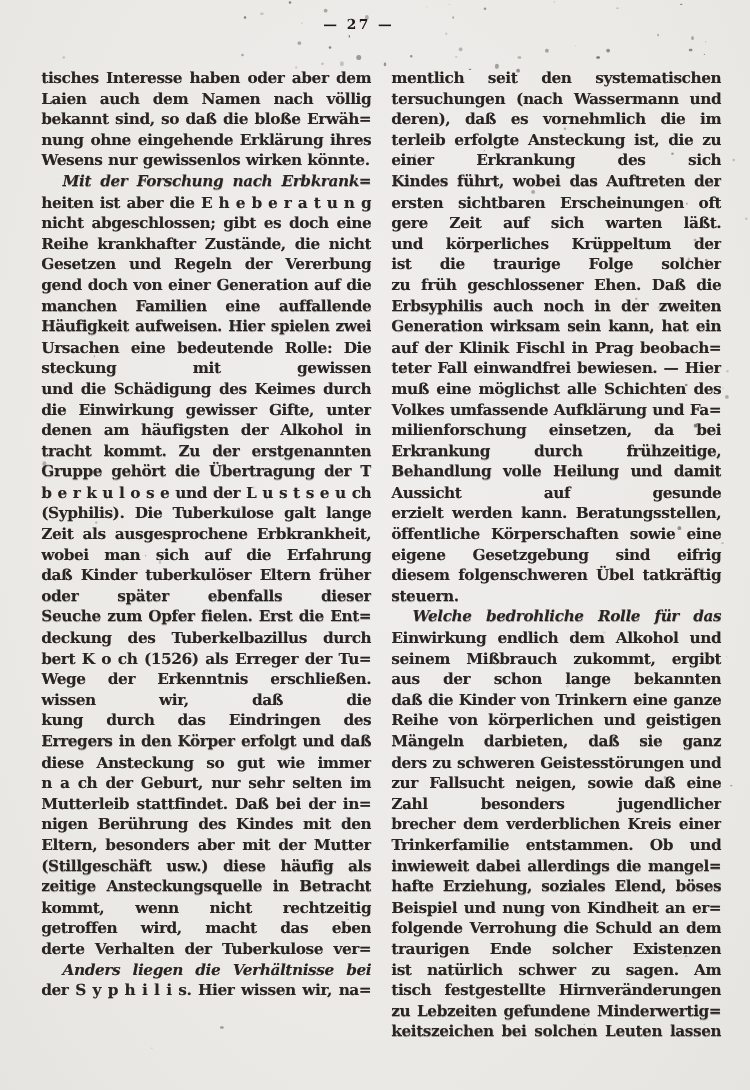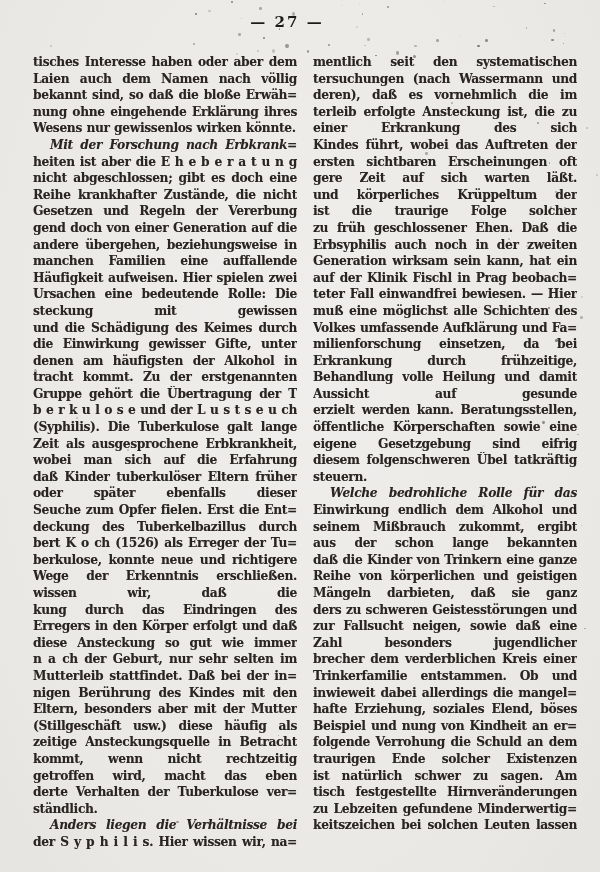--- a/index.html
+++ b/index.html
@@ -30,21 +30,21 @@
     background: #2e2a26;
     border-radius: 50%;
   }
   .page-header {
     position: absolute;
     top: 13px;
     left: 0;
     width: 574px;
     text-align: center;
     font-weight: 700;
-    font-size: 15px;
+    font-size: 11px;
     letter-spacing: 2px;
     color: #1e1a18;
     z-index: 2;
   }
   .columns {
     position: absolute;
     top: 54px;
     left: 33px;
     display: flex;
     gap: 16px;
@@ -193,55 +193,52 @@
           <div class="tline">nung ohne eingehende Erklärung ihres</div>
           <div class="tline endpara">Wesens nur gewissenlos wirken könnte.</div>
         </div>
         <div class="para">
           <div class="tline indent">Mit der Forschung nach Erbkrank=</div>
           <div class="tline">heiten ist aber die E h e b e r a t u n g</div>
           <div class="tline">nicht abgeschlossen; gibt es doch eine</div>
           <div class="tline">Reihe krankhafter Zustände, die nicht den</div>
           <div class="tline">Gesetzen und Regeln der Vererbung fol=</div>
           <div class="tline">gend doch von einer Generation auf die</div>
-          <div class="tline">andere übergehen, beziehungsweise in</div>
           <div class="tline">manchen Familien eine auffallende</div>
           <div class="tline">Häufigkeit aufweisen. Hier spielen zwei</div>
           <div class="tline">Ursachen eine bedeutende Rolle: Die An=</div>
           <div class="tline">steckung mit gewissen Krankheitserregern</div>
           <div class="tline">und die Schädigung des Keimes durch</div>
           <div class="tline">die Einwirkung gewisser Gifte, unter</div>
           <div class="tline">denen am häufigsten der Alkohol in Be=</div>
           <div class="tline">tracht kommt. Zu der erstgenannten</div>
           <div class="tline">Gruppe gehört die Übertragung der T u=</div>
           <div class="tline">b e r k u l o s e und der L u s t s e u ch e</div>
           <div class="tline">(Syphilis). Die Tuberkulose galt lange</div>
           <div class="tline">Zeit als ausgesprochene Erbkrankheit,</div>
           <div class="tline">wobei man sich auf die Erfahrung stützte,</div>
           <div class="tline">daß Kinder tuberkulöser Eltern früher</div>
           <div class="tline">oder später ebenfalls dieser unheilvollen</div>
           <div class="tline">Seuche zum Opfer fielen. Erst die Ent=</div>
           <div class="tline">deckung des Tuberkelbazillus durch Ro=</div>
           <div class="tline">bert K o ch (1526) als Erreger der Tu=</div>
-          <div class="tline">berkulose, konnte neue und richtigere</div>
           <div class="tline">Wege der Erkenntnis erschließen. Heute</div>
           <div class="tline">wissen wir, daß die Tuberkuloseerkran=</div>
           <div class="tline">kung durch das Eindringen des lebenden</div>
           <div class="tline">Erregers in den Körper erfolgt und daß</div>
           <div class="tline">diese Ansteckung so gut wie immer erst</div>
           <div class="tline">n a ch der Geburt, nur sehr selten im</div>
           <div class="tline">Mutterleib stattfindet. Daß bei der in=</div>
           <div class="tline">nigen Berührung des Kindes mit den</div>
           <div class="tline">Eltern, besonders aber mit der Mutter</div>
           <div class="tline">(Stillgeschäft usw.) diese häufig als früh=</div>
           <div class="tline">zeitige Ansteckungsquelle in Betracht</div>
           <div class="tline">kommt, wenn nicht rechtzeitig Vorsorge</div>
           <div class="tline">getroffen wird, macht das eben geschil=</div>
           <div class="tline">derte Verhalten der Tuberkulose ver=</div>
-          <div class="tline endpara">ständlich.</div>
         </div>
         <div class="para">
           <div class="tline indent">Anders liegen die Verhältnisse bei</div>
           <div class="tline">der S y p h i l i s. Hier wissen wir, na=</div>
         </div>
       </div>
     <div class="col">
         <div class="para">
           <div class="tline">mentlich seit den systematischen Blutun=</div>
           <div class="tline">tersuchungen (nach Wassermann und an=</div>

